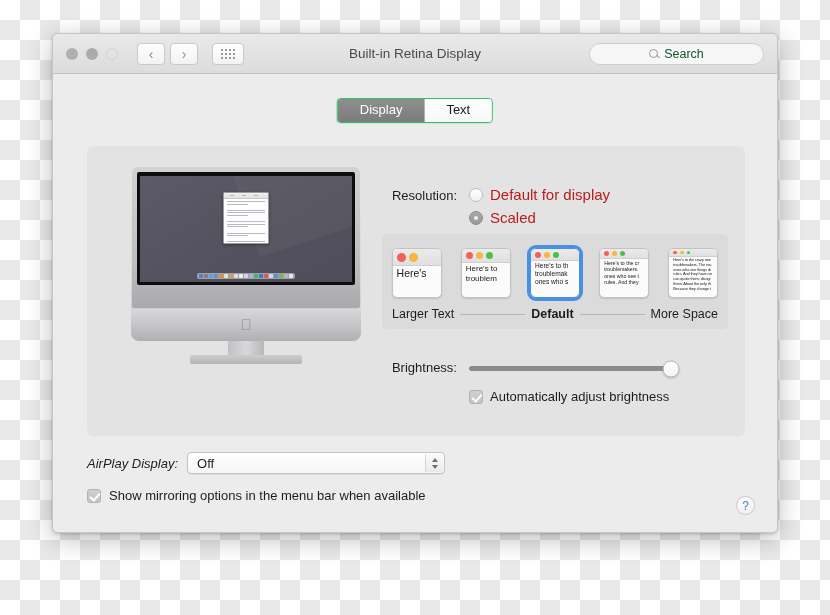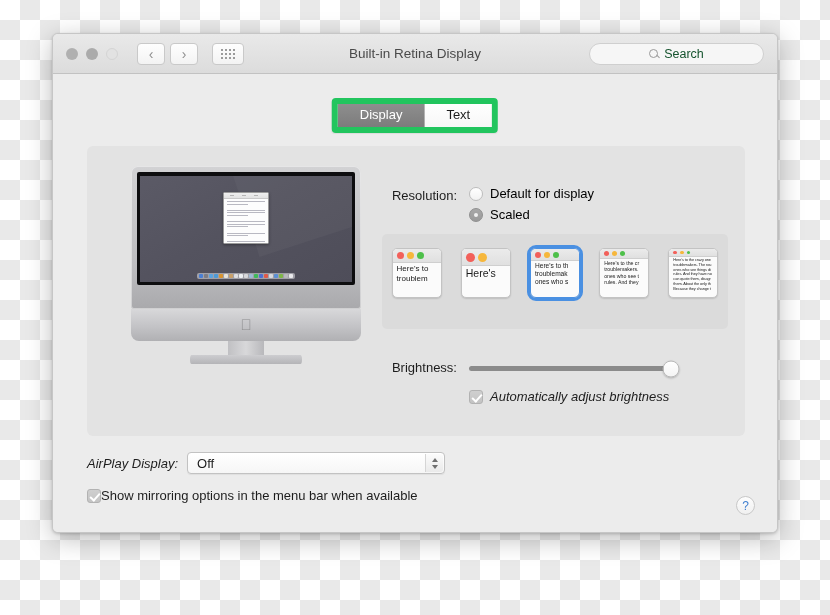--- a/index.html
+++ b/index.html
@@ -131,21 +131,21 @@
     height: 459px;
     background: #ececec;
   }
 
   
   .tabs {
     position: absolute;
     top: 24px; left: 50%;
     transform: translateX(-50%);
     display: flex;
-    border: 6px solid #22c55e;
+    border: 1px solid #22c55e;
     border-radius: 4px;
     overflow: hidden;
     box-shadow: 0 1px 1px rgba(0,0,0,0.07);
   }
   .tab {
     padding: 3px 22px 4px;
     font-size: 13px;
     line-height: 16px;
   }
   .tab.active {
@@ -300,21 +300,21 @@
   }
   .radio.on { background: linear-gradient(to bottom,#a8a8a8,#9a9a9a); border-color:#8f8f8f; }
   .radio.on::after {
     content: "";
     position: absolute;
     left: 4px; top: 4px;
     width: 4px; height: 4px;
     border-radius: 50%;
     background: #f0f0f0;
   }
-  .radio-row span { font-size: 13px; color: #000000; }
+  .radio-row span { font-size: 15px; color: #b91c1c; }
 
   
   .strip {
     position: absolute;
     left: 295px; top: 88px;
     width: 346px; height: 95px;
     background: #dbdbdb;
     border-radius: 5px;
   }
   .thumbs {
@@ -414,21 +414,21 @@
     width: 17px; height: 17px;
     border-radius: 50%;
     background: linear-gradient(to bottom,#ffffff,#f4f4f4);
     border: 1px solid #b9b9b9;
     box-shadow: 0 1px 2px rgba(0,0,0,0.22);
   }
 
   .autob {
     position: absolute;
     left: 382px; top: 243px;
-    display: flex; align-items: center; gap: 7px; font-style: italic;
+    display: flex; align-items: center; gap: 7px;
   }
   .chk {
     width: 14px; height: 14px;
     border-radius: 3px;
     background: linear-gradient(to bottom,#cfcfcf,#c4c4c4);
     border: 1px solid #b2b2b2;
     flex: none;
     position: relative;
   }
   .chk::after {
@@ -475,21 +475,21 @@
     width: 0; height: 0;
     border-left: 3.5px solid transparent;
     border-right: 3.5px solid transparent;
   }
   .arrows .up { border-bottom: 4px solid #6f6f6f; }
   .arrows .dn { border-top: 4px solid #6f6f6f; }
 
   .mirror {
     position: absolute;
     left: 34px; top: 414px;
-    display: flex; align-items: center; 
+    display: flex; align-items: center; gap: 8px;
   }
 
   .helpbtn {
     position: absolute;
     right: 22px; bottom: 18px;
     width: 19px; height: 19px;
     border-radius: 50%;
     background: linear-gradient(to bottom,#fdfdfd,#f0f0f0);
     border: 1px solid #c8c8c8;
     display: flex; align-items: center; justify-content: center;
@@ -626,36 +626,36 @@
         </div>
         <div class="radio-row">
           <span class="radio on"></span>
           <span>Scaled</span>
         </div>
       </div>
 
       <div class="strip">
         <div class="thumbs">
 
+          <div class="thumb t1">
+            <div class="bar">
+              <i class="dot-r"></i>
+              <i class="dot-y"></i>
+            </div>
+            <div class="txt">Here's</div>
+          </div>
+
           <div class="thumb t2">
             <div class="bar">
               <i class="dot-r"></i>
               <i class="dot-y"></i>
               <i class="dot-g"></i>
             </div>
             <div class="txt"><span>Here's to</span>
 <span>troublem</span></div>
-          </div>
-
-          <div class="thumb t1">
-            <div class="bar">
-              <i class="dot-r"></i>
-              <i class="dot-y"></i>
-            </div>
-            <div class="txt">Here's</div>
           </div>
 
           <div class="thumb t3 selected">
             <div class="bar">
               <i class="dot-r"></i>
               <i class="dot-y"></i>
               <i class="dot-g"></i>
             </div>
             <div class="txt"><span>Here's to th</span>
 <span>troublemak</span>
@@ -684,20 +684,27 @@
 <span>troublemakers. The rou</span>
 <span>ones who see things di</span>
 <span>rules. And they have no</span>
 <span>can quote them, disagr</span>
 <span>them. About the only th</span>
 <span>Because they change t</span></div>
           </div>
 
         </div>
 
+        <div class="strip-labels">
+          <span class="sl">Larger Text</span>
+          <span class="rule"></span>
+          <span class="sl bold">Default</span>
+          <span class="rule"></span>
+          <span class="sl">More Space</span>
+        </div>
       </div>
 
       <div class="lbl bright-label">Brightness:</div>
       <div class="slider">
         <span class="track-off"></span>
         <span class="track-on"></span>
         <span class="knob"></span>
       </div>
 
       <div class="autob">

